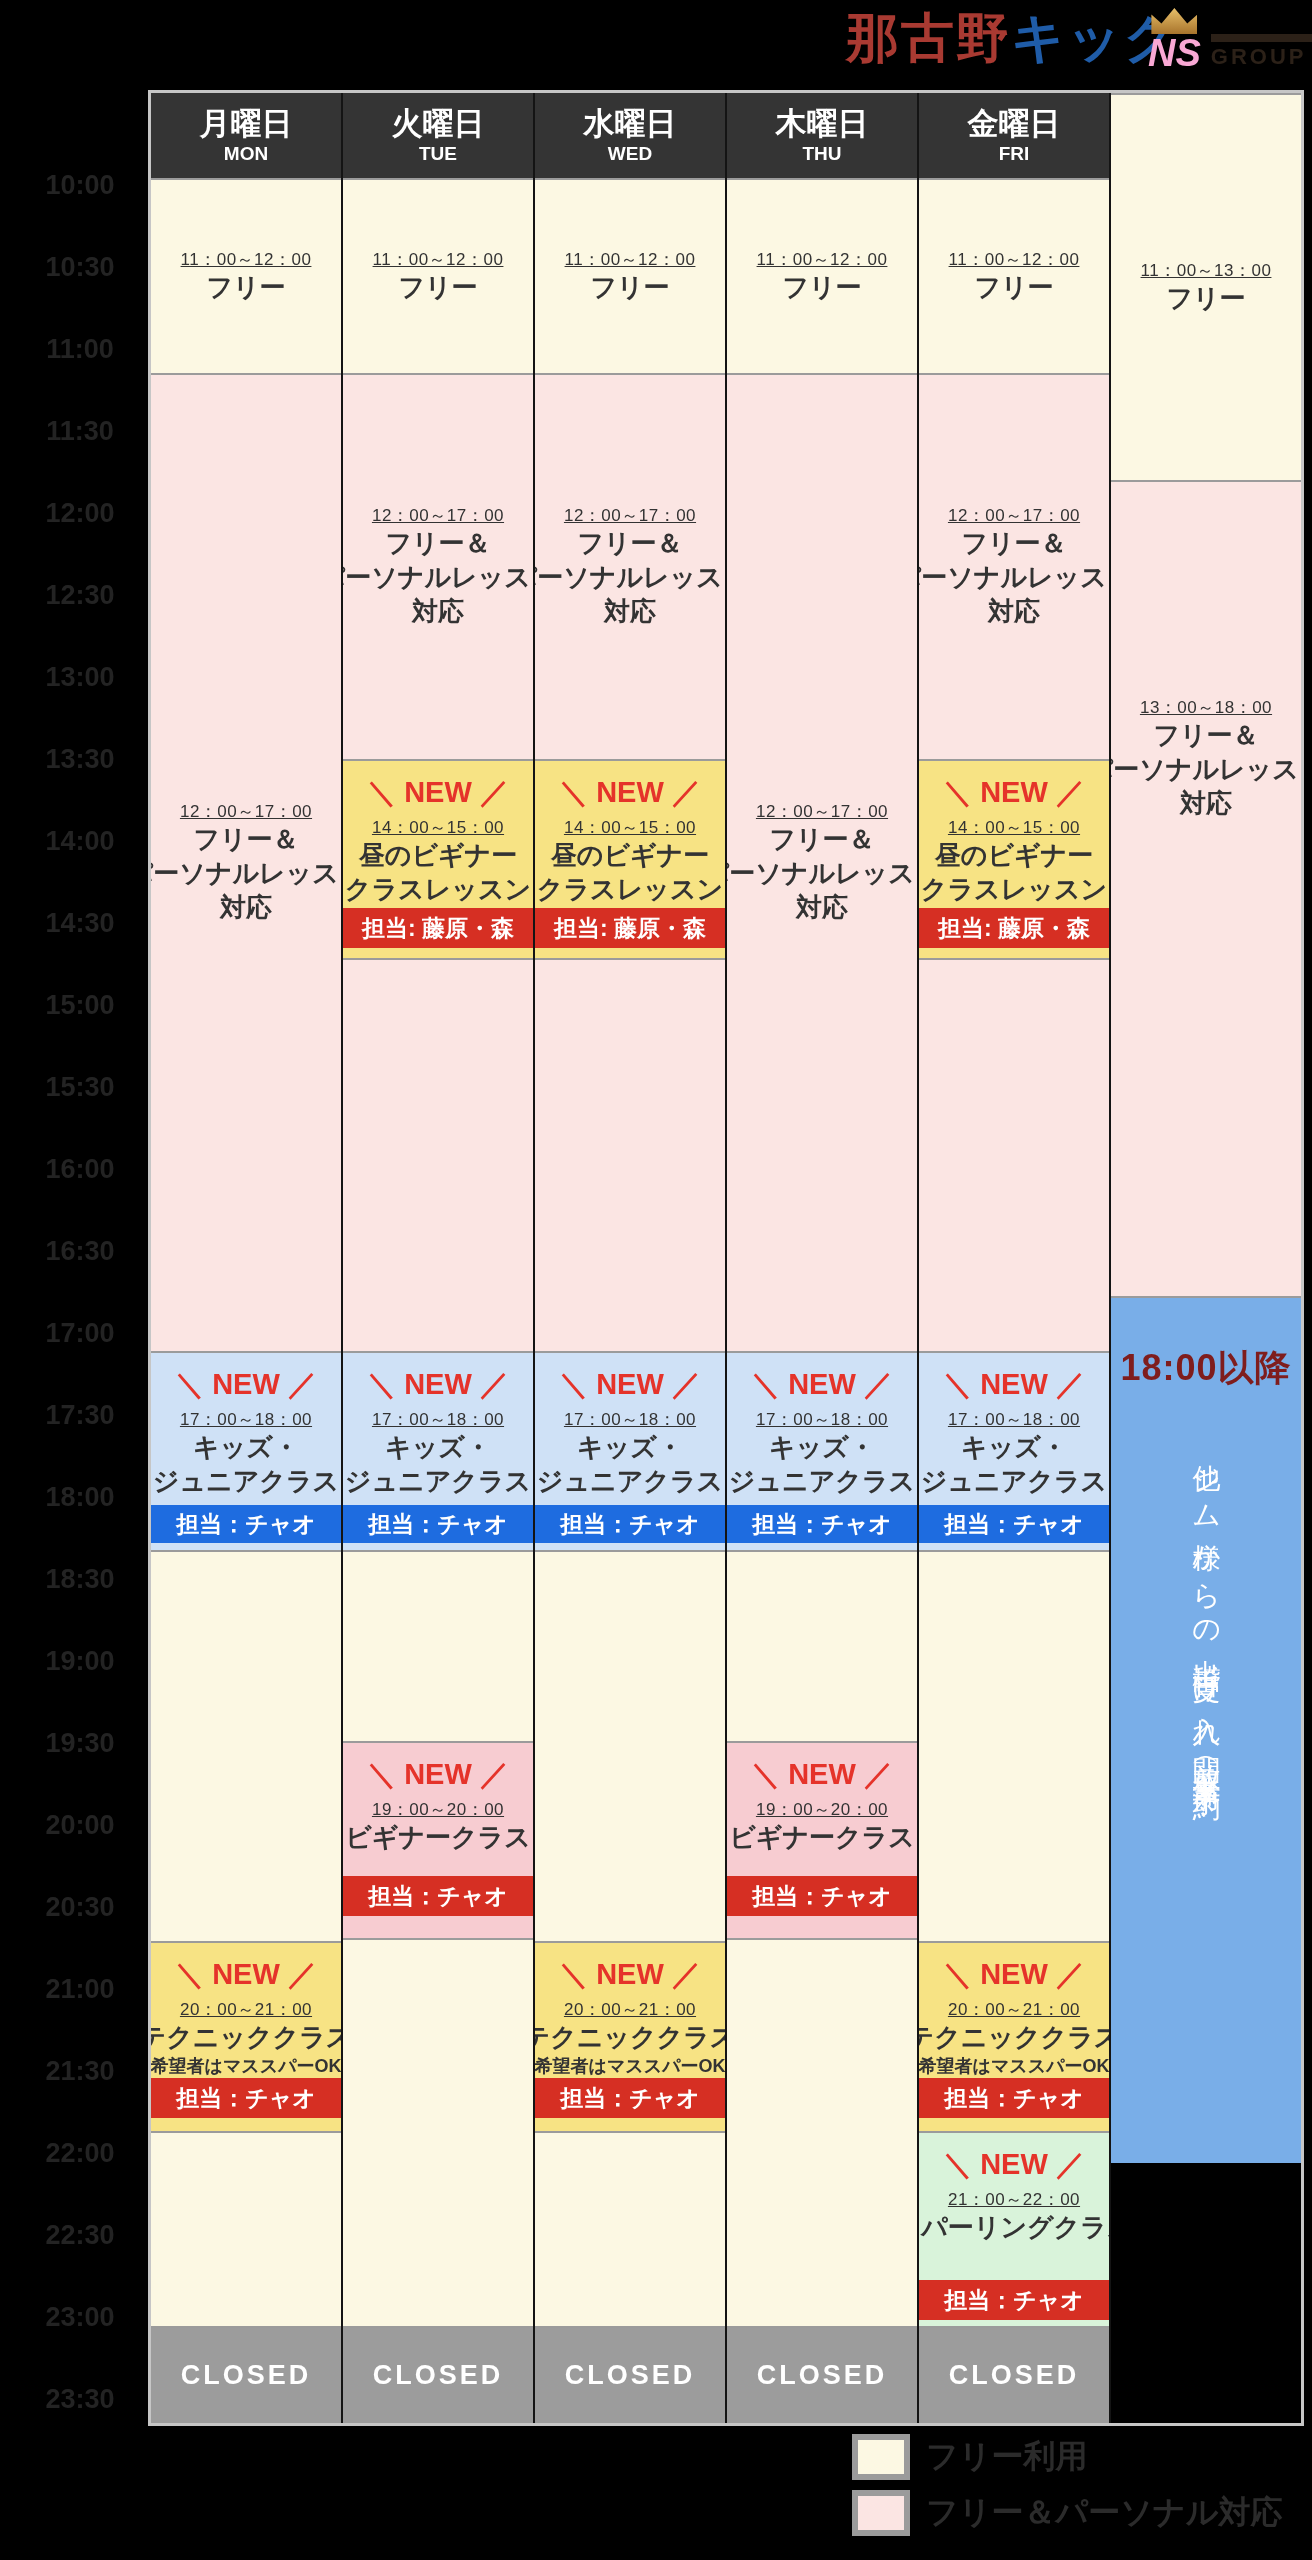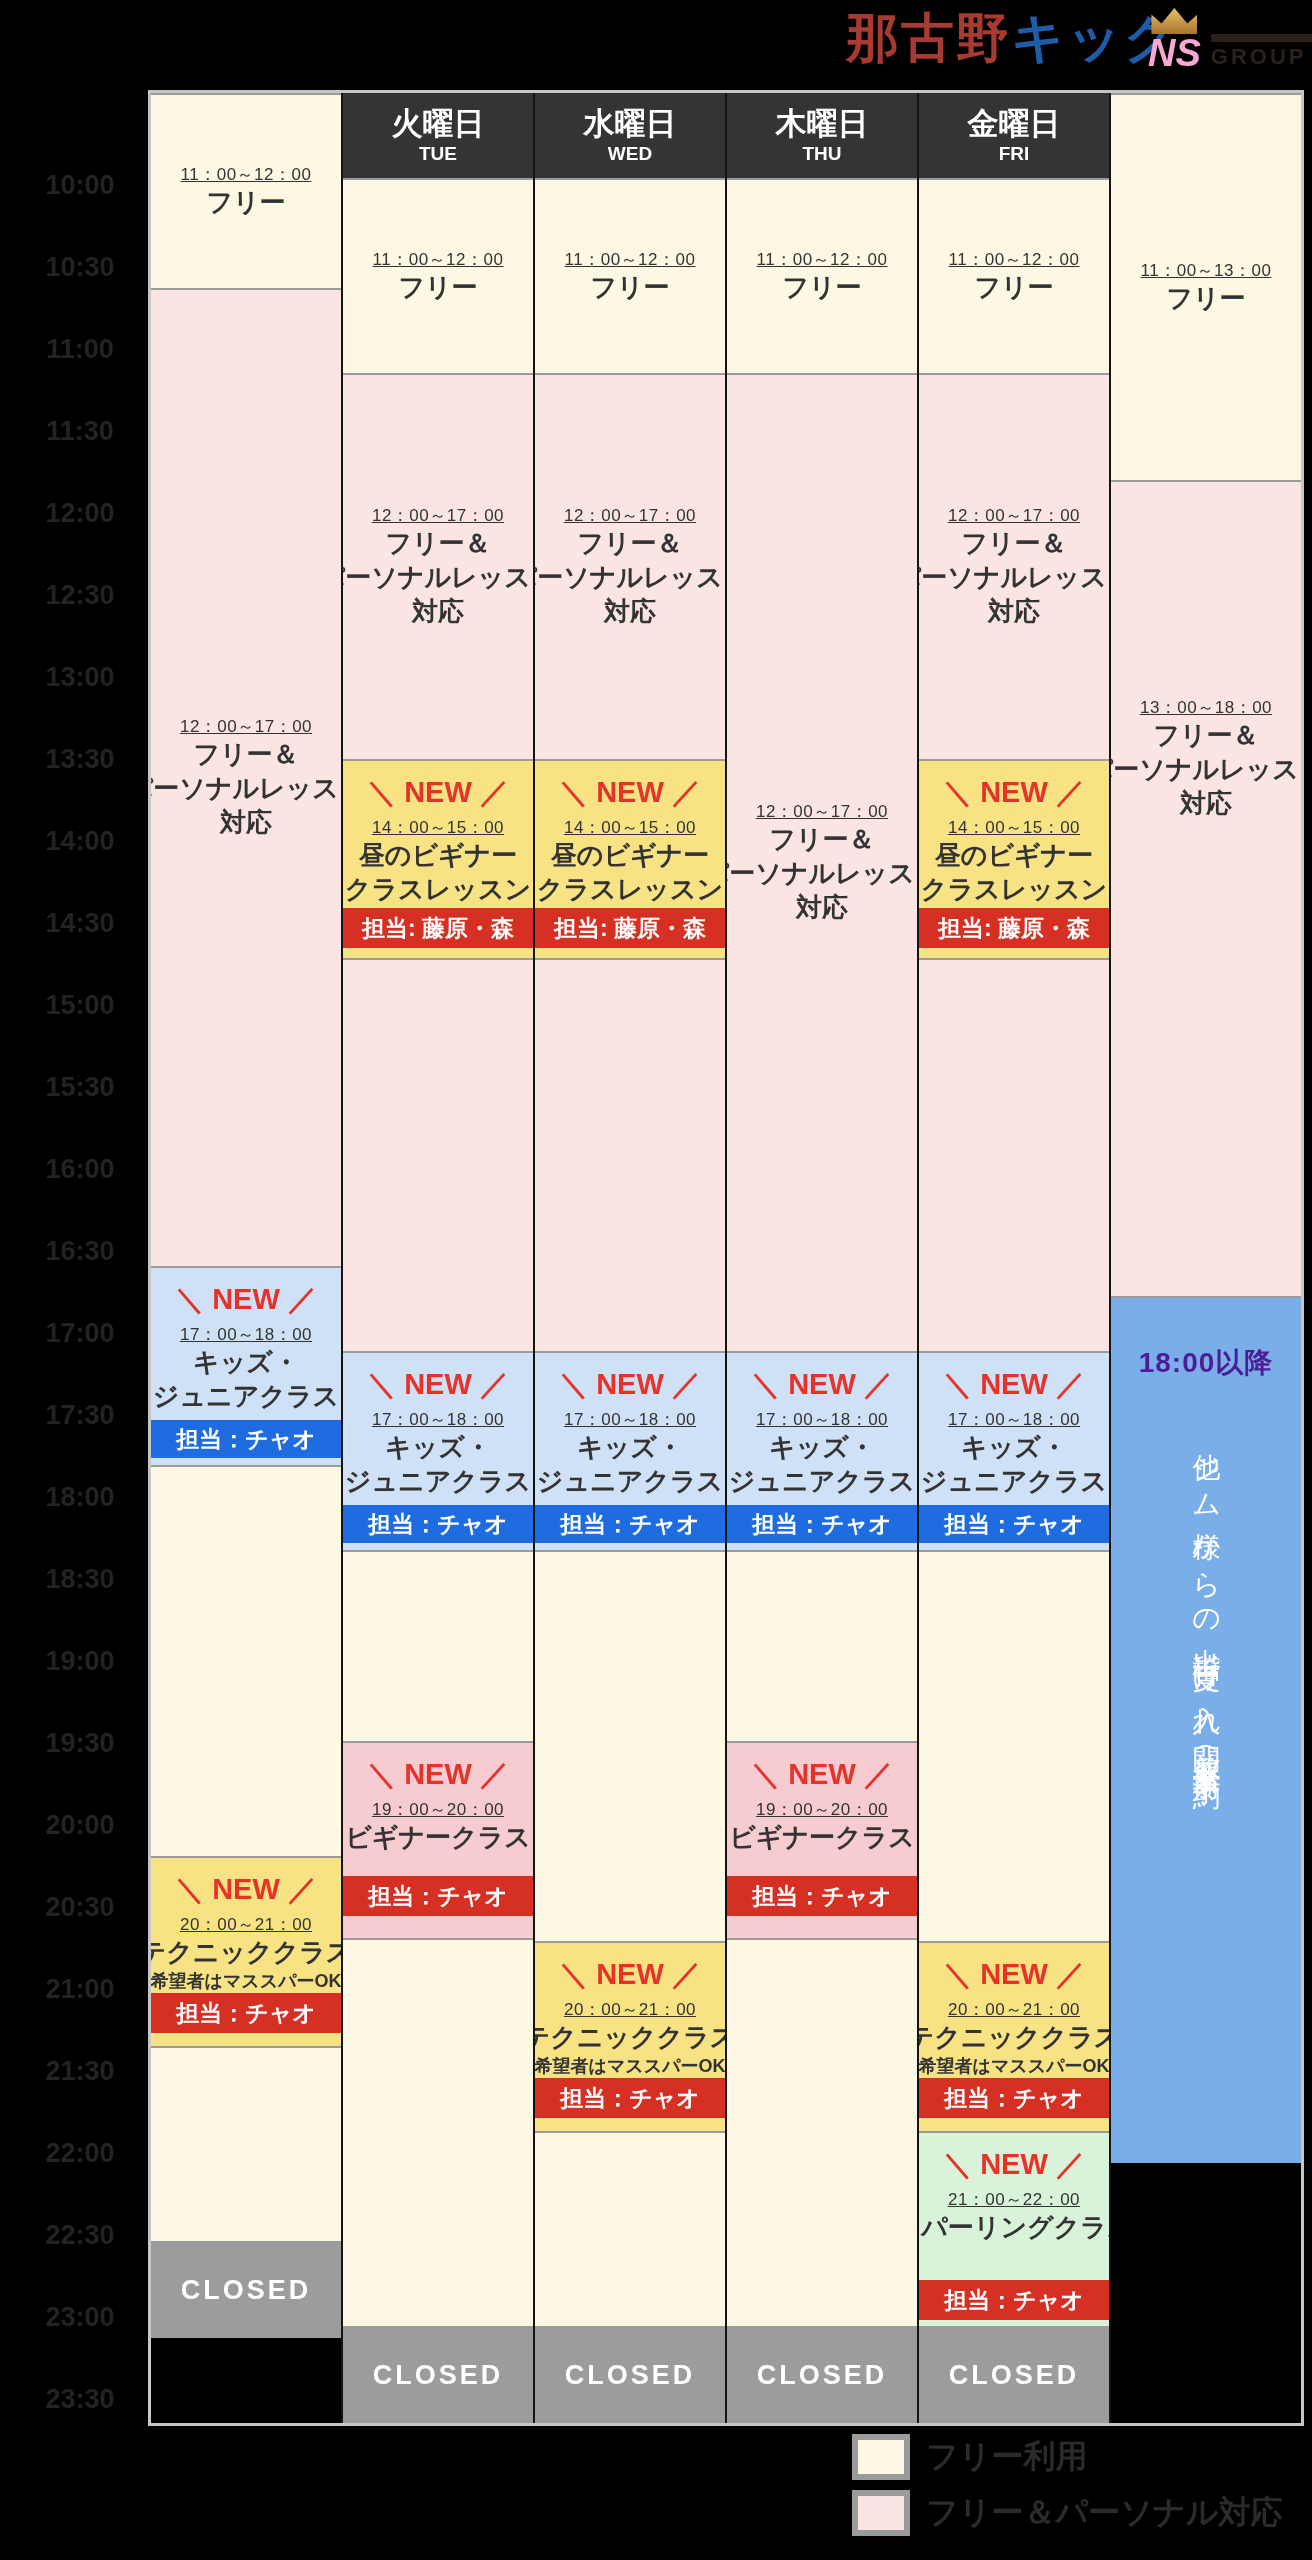--- a/index.html
+++ b/index.html
@@ -44,21 +44,21 @@
   .cell-time{font-size:17px;font-weight:500;color:#333;letter-spacing:.5px;line-height:1.3;white-space:nowrap;text-decoration:underline;}
   .cell-line{font-size:26px;font-weight:700;color:#333;line-height:1.3;white-space:nowrap;}
   .cell-small{font-size:18px;font-weight:700;color:#333;line-height:1.3;white-space:nowrap;}
   .band{margin-top:auto;width:100%;height:40px;display:flex;align-items:center;justify-content:center;
     font-size:23px;font-weight:700;color:#fff;white-space:nowrap;flex:none;}
   .band-red{background:#d62f23;} .band-blue{background:#1e6ce0;}
   .band-kids{height:38px;}
   .strip{flex:none;width:100%;}
   .closed-label{font-size:27px;font-weight:700;letter-spacing:3px;color:#fff;}
   .cell.closed{justify-content:center;padding-top:0;}
-  .sat-head{font-size:28px;font-weight:700;color:#4c1d95;margin-top:34px;letter-spacing:1px;}
+  .sat-head{font-size:36px;font-weight:700;color:#7f1d1d;margin-top:34px;letter-spacing:1px;}
   .sat-vertical{writing-mode:vertical-rl;text-orientation:upright;font-size:28px;font-weight:500;
     color:#fff;letter-spacing:5px;margin-top:50px;line-height:1;}
   .kids-note{position:absolute;left:0;top:1378px;width:962px;height:32px;background:#fff;
     display:flex;align-items:center;justify-content:center;z-index:5;}
   .kids-note span{font-size:18px;font-weight:600;color:#d93025;white-space:nowrap;}
   
   .legend{position:absolute;left:852px;top:2434px;display:flex;flex-direction:column;gap:10px;}
   .legend-row{display:flex;align-items:center;gap:16px;}
   .legend-swatch{width:46px;height:34px;border:6px solid #9b9b9b;flex:none;}
   .sw-pink{background:#fbe5e3;} .sw-cream{background:#fcf8e3;}
@@ -108,20 +108,24 @@
     <div class="gutter-label" style="top: 2050px;">21:30</div>
     <div class="gutter-label" style="top: 2132px;">22:00</div>
     <div class="gutter-label" style="top: 2214px;">22:30</div>
     <div class="gutter-label" style="top: 2296px;">23:00</div>
     <div class="gutter-label" style="top: 2378px;">23:30</div>
   </div>
 
 <div class="schedule">
   <div id="cols" style="display:flex;width:100%;">
       <div class="col">
+        <div class="day-header">
+          <div class="day-jp">月曜日</div>
+          <div class="day-en">MON</div>
+        </div>
         <div class="cell bg-cream center" style="height: 195px;">
           <div class="cell-time">11：00～12：00</div>
           <div class="cell-line">フリー</div>
         </div>
         <div class="cell bg-pink center" style="height: 978px;">
           <div class="cell-time">12：00～17：00</div>
           <div class="cell-line">フリー＆</div>
           <div class="cell-line">パーソナルレッスン</div>
           <div class="cell-line">対応</div>
         </div>

